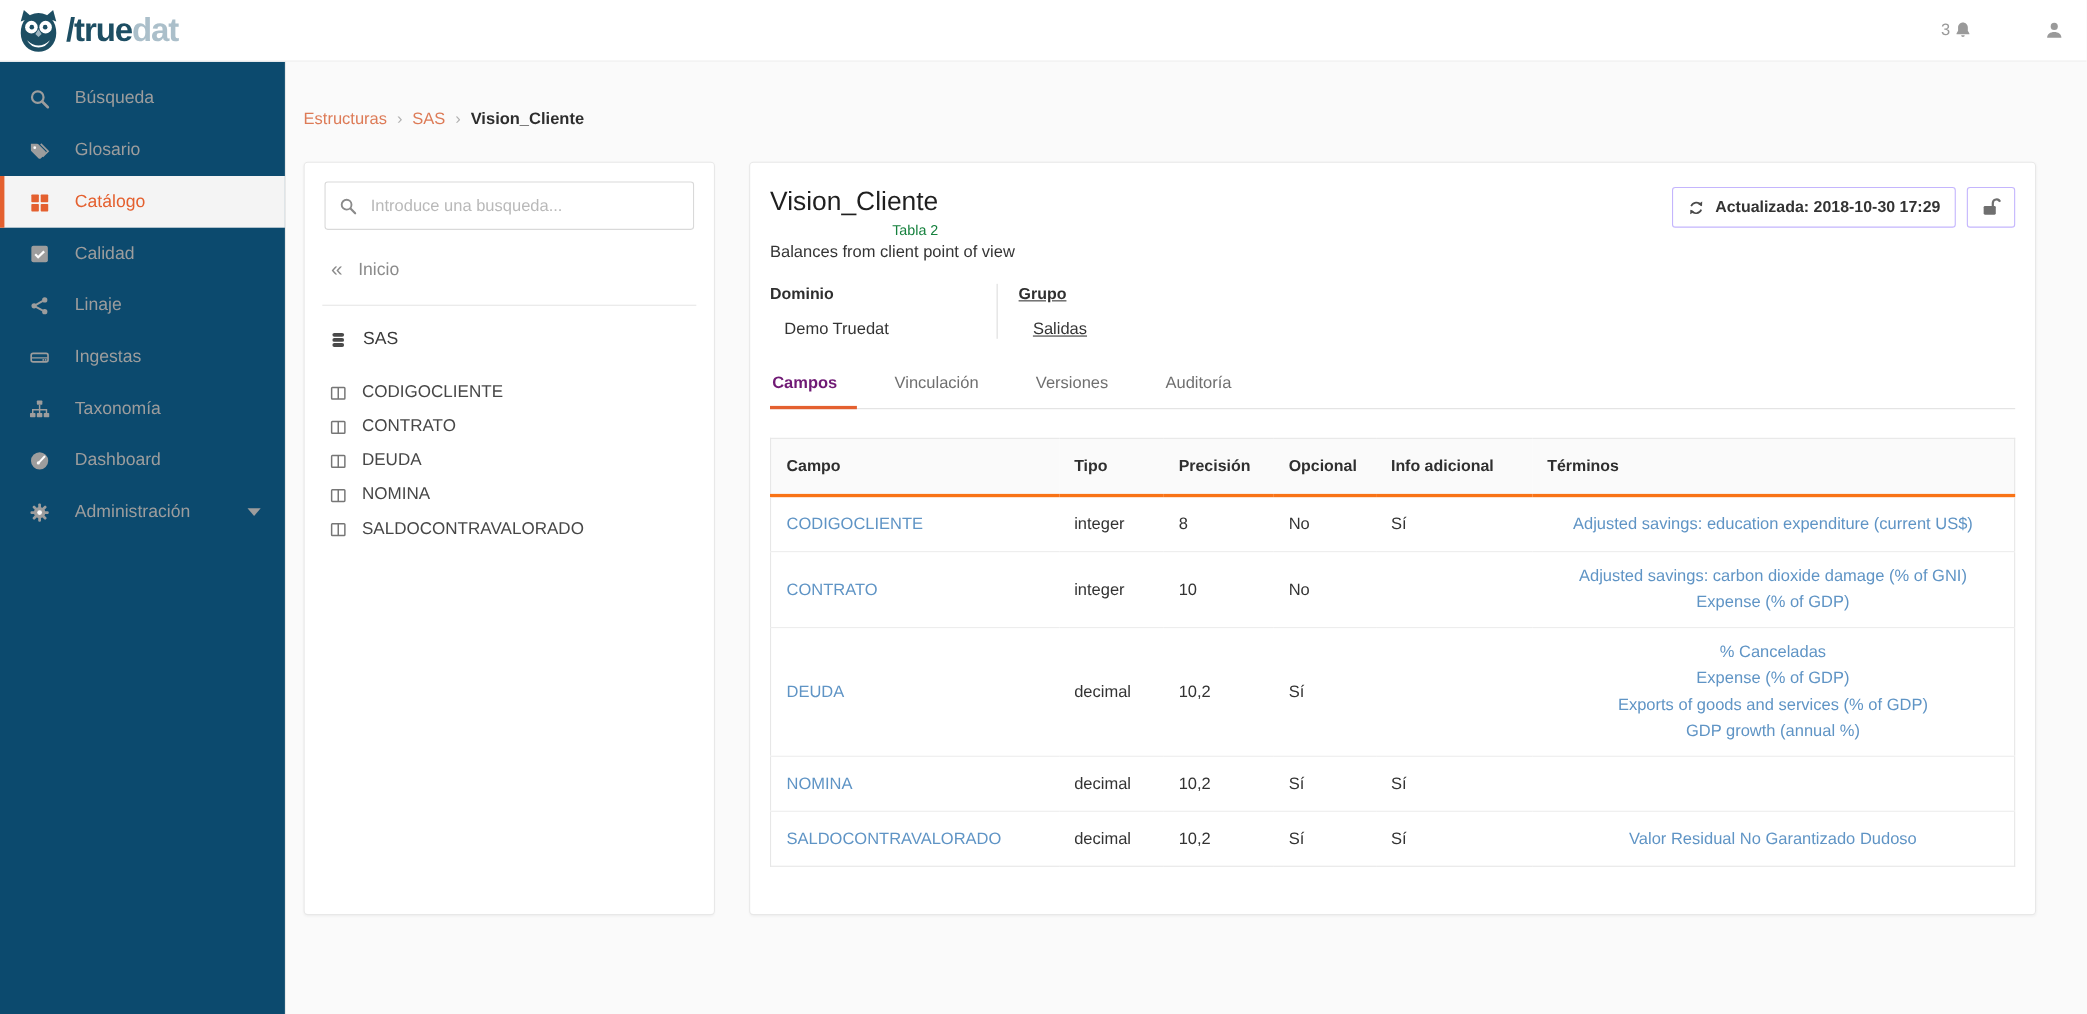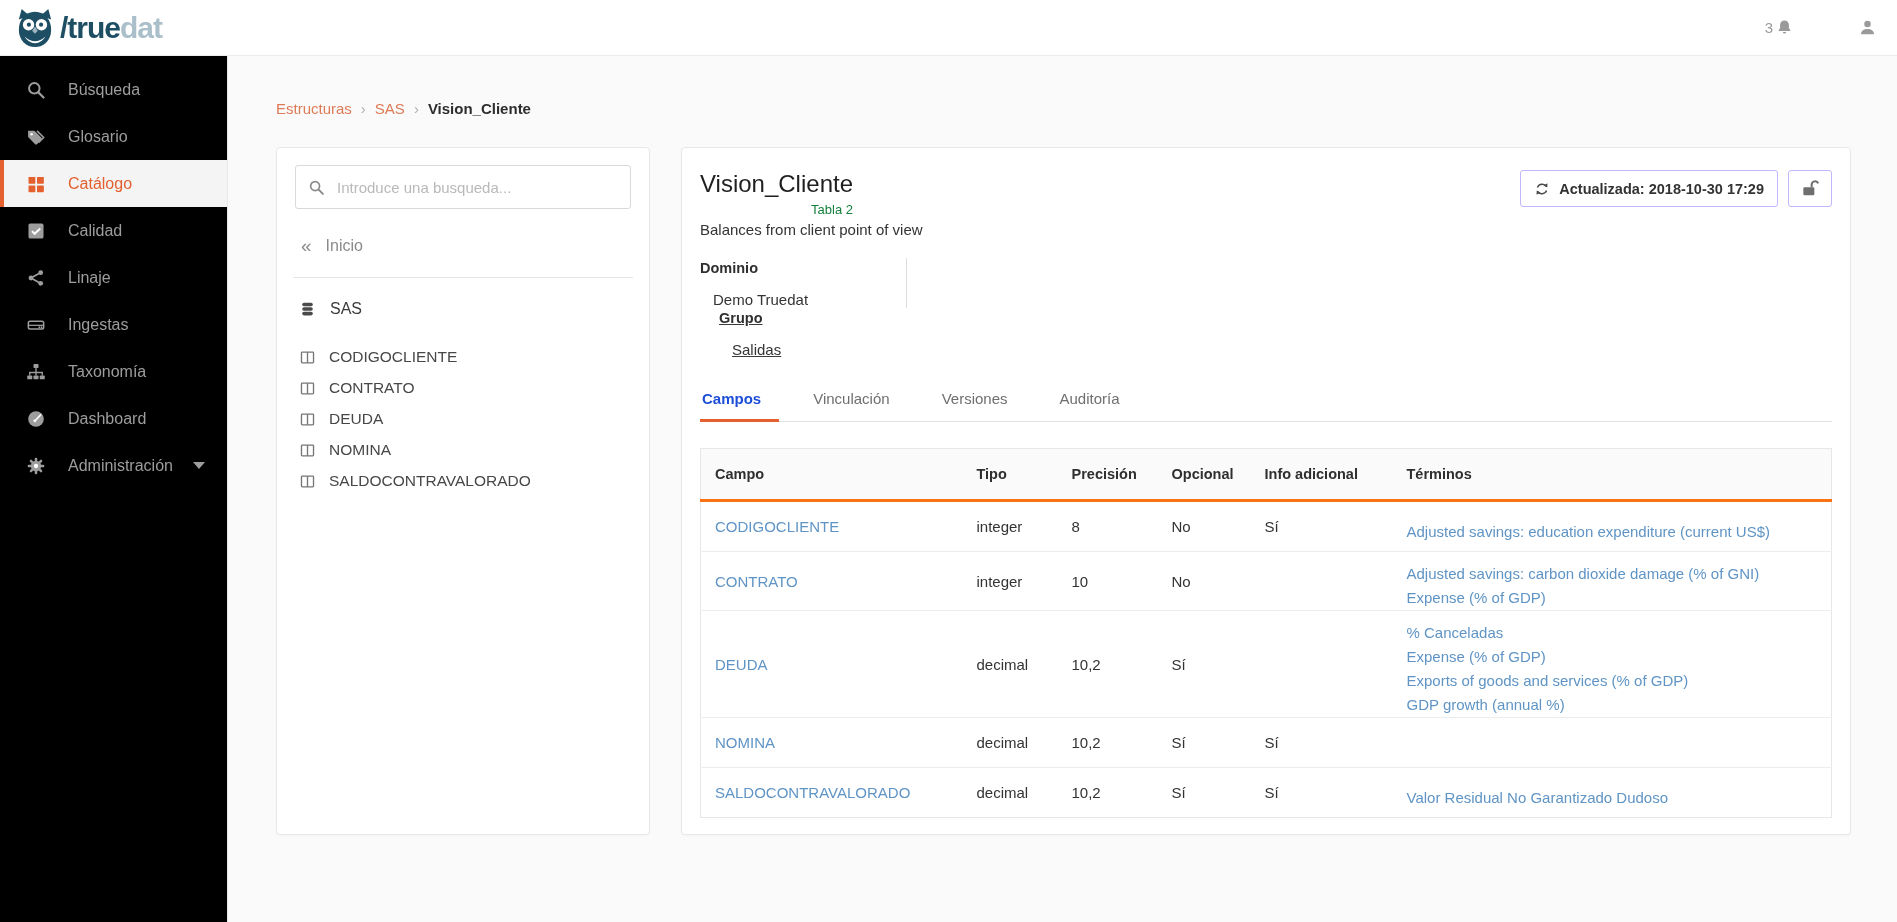--- a/index.html
+++ b/index.html
@@ -13,22 +13,22 @@
   .logo { display:flex; align-items:center; gap:6px; }
   .logo-text { font-size:30px; font-weight:bold; letter-spacing:-1px; line-height:1; }
   .logo-true { color:#1d4e63; }
   .logo-dat  { color:#abbfca; }
   .topbar-right { margin-left:auto; display:flex; align-items:center; }
   .notif { display:flex; align-items:center; gap:2px; cursor:pointer; }
   .notif-count { font-size:15px; color:#9a9a9a; }
   .user-btn { margin-left:64px; margin-right:4px; cursor:pointer; display:flex; }
 
   
-  .sidebar { position:absolute; top:56px; left:0; bottom:0; width:228px;
-             background:#000000; border-right:1px solid #e8e8e8; padding-top:10px; }
+  .sidebar { position:absolute; top:56px; left:0; bottom:0; width:260px;
+             background:#0c4a6e; border-right:1px solid #e8e8e8; padding-top:10px; }
   .side-item { height:47px; display:flex; align-items:center; cursor:pointer;
                border-left:4px solid transparent; color:#9d9d9d; }
   .side-item .s-icon { width:24px; margin-left:20px; margin-right:20px; display:flex; justify-content:center; }
   .side-item .s-label { font-size:16px; }
   .side-item.active { background:#f4f4f4; border-left-color:#e4602f; color:#e4602f; }
   .caret-down { margin-left:auto; margin-right:22px; width:0; height:0;
                 border-left:6px solid transparent; border-right:6px solid transparent;
                 border-top:7px solid #9d9d9d; }
 
   
@@ -67,46 +67,46 @@
   .head-actions { display:flex; gap:10px; }
   .btn { border:1px solid #c4b5fd; border-radius:3px; background:#fff; height:37px;
          display:flex; align-items:center; gap:9px; padding:0 13px; cursor:pointer;
          font-family:"Liberation Sans", sans-serif; }
   .btn-refresh span { font-size:14.5px; color:#333; font-weight:bold; }
   .btn-lock { width:44px; justify-content:center; color:#6f6f6f; }
   .btn-refresh { color:#555; }
 
   .description { margin-top:4px; font-size:15px; color:#343434; }
 
-  .meta-block { margin-top:20px; display:flex;flex-direction:column; }
+  .meta-block { margin-top:20px; display:flex; }
   .meta-col { padding-top:2px; }
   .meta-col.first { width:207px; border-right:1px solid #ddd; }
   .meta-col.second { padding-left:19px;text-decoration:underline; }
   .meta-label { font-size:14.5px; font-weight:bold; color:#2f2f2f; }
   .meta-value { font-size:15px; color:#343434; margin-top:15px; padding-left:13px; }
 
   .tabs { margin-top:26px; display:flex; border-bottom:1px solid #e2e2e2; }
   .tab { font-size:15px; color:#6f6f6f; padding:6px 2px 12px 2px; margin-right:48px;
          cursor:pointer; border-bottom:3px solid transparent; margin-bottom:-1px; }
-  .tab.active { color:#1d4ed8; font-weight:bold; padding-right:18px; margin-right:32px;
+  .tab.active { color:#701a75; font-weight:bold; padding-right:18px; margin-right:32px;
                 border-bottom-color:#e4602f; }
 
   .fields-table { margin-top:26px; width:100%; border:1px solid #e7e7e7;
                   border-collapse:collapse; table-layout:fixed; }
   .fields-table th { background:#fafafa; text-align:left; font-size:14.5px; color:#2f2f2f;
                      padding:17px 14px; border-bottom:3px solid #f97316; }
   .fields-table td { font-size:15px; color:#333; padding:16px 14px; vertical-align:middle; }
   .fields-table tbody tr + tr td { border-top:1px solid #ededed; }
   .col-campo { width:262px; } .col-tipo { width:95px; } .col-prec { width:100px; }
   .col-opc { width:93px; } .col-info { width:142px; }
   a.field-link { color:#5f94c5; text-decoration:none; cursor:pointer; }
   .term-links { display:flex; flex-direction:column; }
   .term-links a { color:#5f94c5; text-decoration:none; font-size:15px;
                   line-height:24px; cursor:pointer; }
-  td.terms-cell { padding-top:10px; padding-bottom:0; }
+  td.terms-cell { padding-top:10px; padding-bottom:10px;text-align:center; }
 
   
   .icon { display:inline-flex; }
   svg { display:block; }
 </style>
 </head>
 <body>
 
 <div class="app">
 

